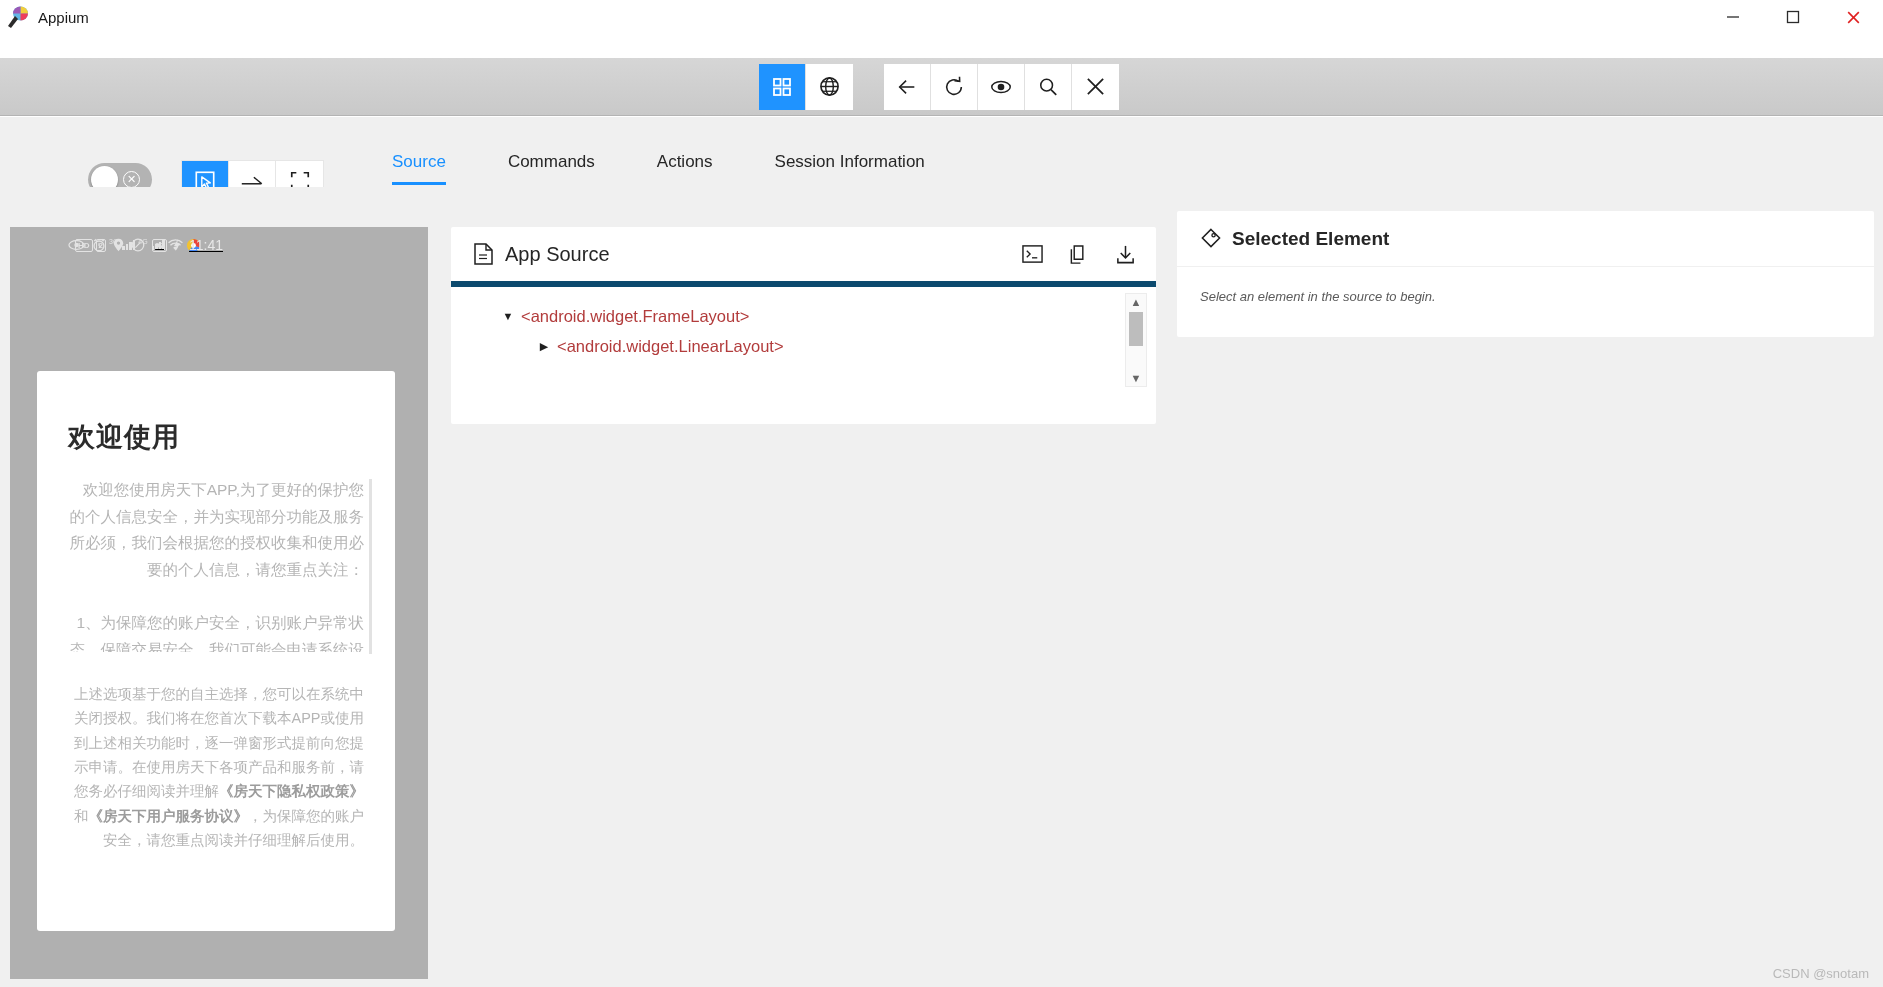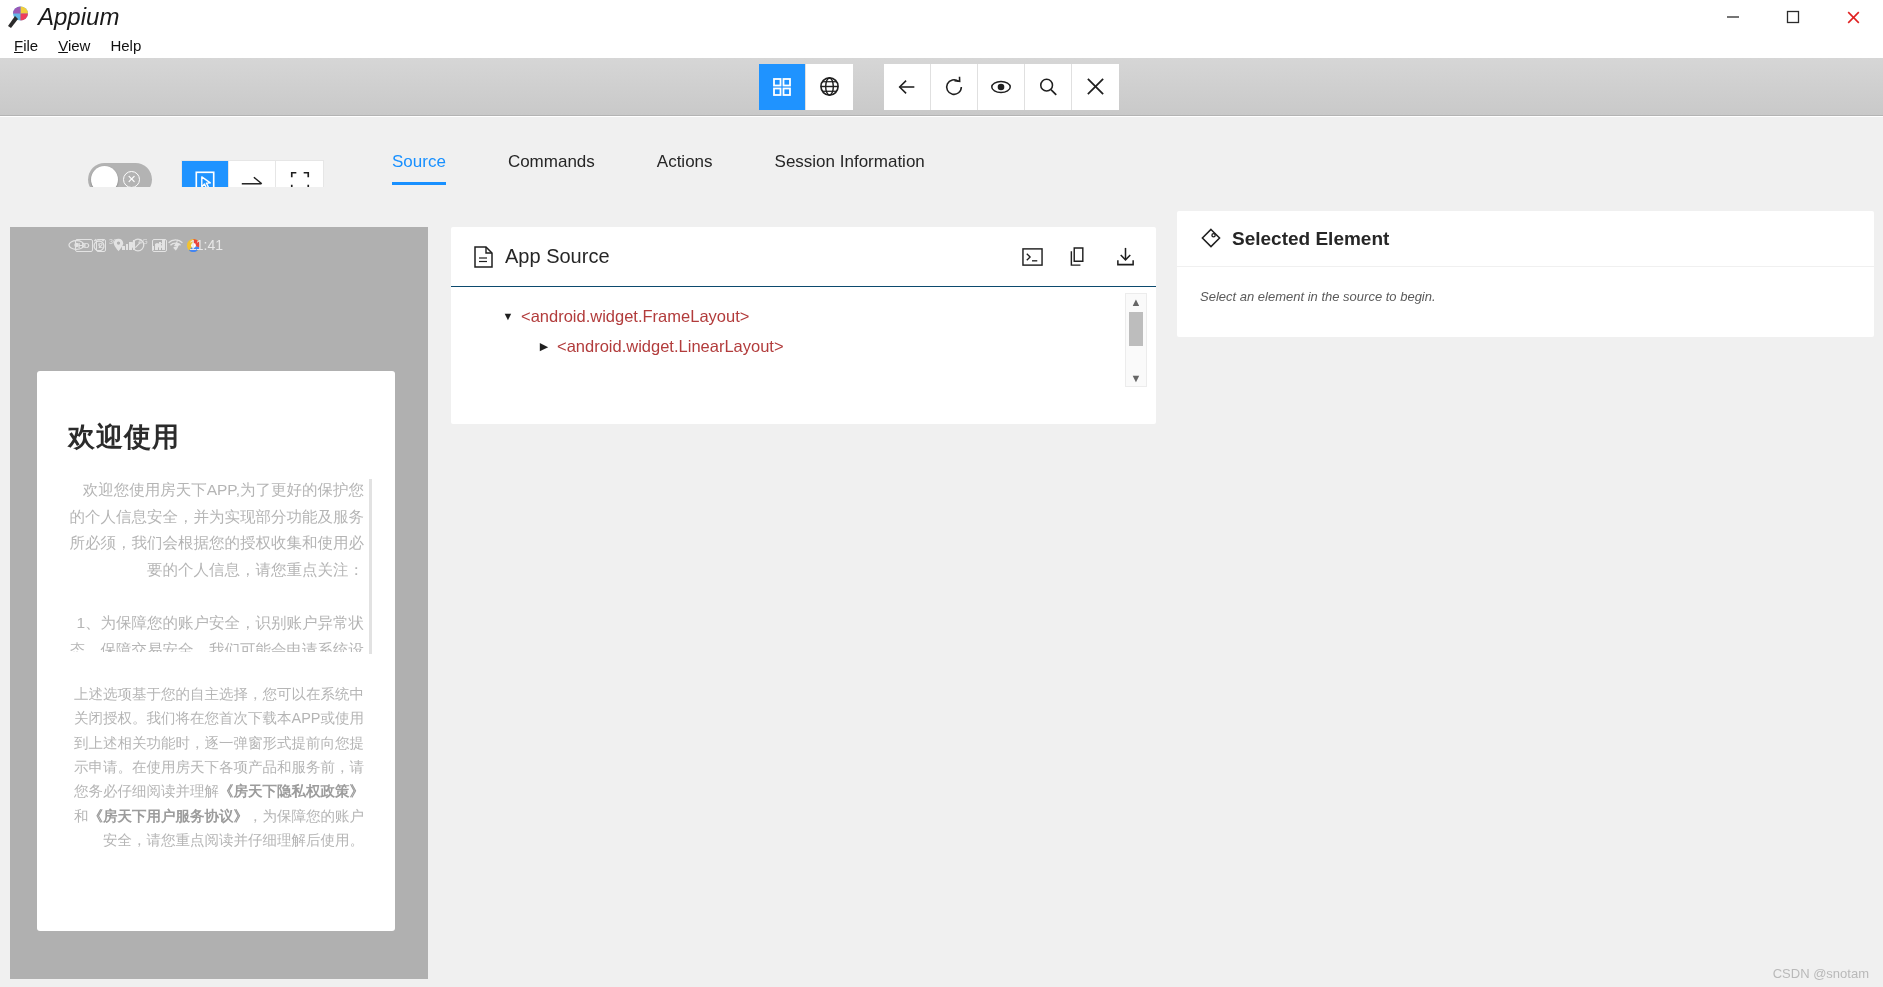--- a/index.html
+++ b/index.html
@@ -13,23 +13,22 @@
 
   
   .titlebar {
     position: absolute; top: 0; left: 0; width: 1883px; height: 34px;
     background: #ffffff; display: flex; align-items: center;
   }
   .app-logo {
     width: 26px; height: 26px; margin-left: 6px; position: relative; flex: 0 0 auto;
   }
   .app-title {
-    font-size: 24px; color: #1a1a1a; margin-left: 6px;
+    font-size: 15px; color: #1a1a1a; margin-left: 6px;
     font-family: "Liberation Sans", sans-serif;
-    font-style: italic;
   }
   .win-controls {
     position: absolute; right: 0; top: 0; height: 34px; display: flex;
   }
   .win-btn {
     width: 60px; height: 34px; display: flex; align-items: center; justify-content: center;
     color: #2b2b2b;
   }
   .win-btn.close { color: #e02020; }
 
@@ -115,21 +114,21 @@
   
   .device {
     position: absolute; left: 10px; top: 40px; width: 418px; height: 752px;
     background: #b0b0b0; overflow: hidden;
   }
   .statusbar {
     position: absolute; top: 0; left: 0; right: 0; height: 36px;
     display: flex; align-items: center;
   }
   .sb-left { display: flex; align-items: center; gap: 3px; margin-left: 65px; }
-  .sb-right { display: flex; align-items: center; gap: 7px; position: absolute; right: 205px; }
+  .sb-right { display: flex; align-items: center; gap: 7px; position: absolute; right: 205px; text-decoration: underline; }
   .sb-box {
     border: 1.4px solid #e3e3e3; color: #e3e3e3; font-size: 8px;
     padding: 0 2px; border-radius: 2px; line-height: 11px; font-weight: bold;
   }
   .sb-ico { color: #e3e3e3; display: flex; align-items: center; }
   .sb-time { color: #e8e8e8; font-size: 14px; margin-left: 2px; }
   .sig { display: flex; align-items: flex-end; gap: 1px; }
   .sig i { display: block; width: 2.5px; background: #e3e3e3; }
   .sig i:nth-child(1){height:4px}.sig i:nth-child(2){height:6px}
   .sig i:nth-child(3){height:8px}.sig i:nth-child(4){height:10px}
@@ -166,21 +165,21 @@
   .dlg-btn.secondary { background: #f2f2f2; color: #6a6a6a; }
   .dlg-btn.primary { background: #fb4b4b; color: #ffffff; }
 
   
   .card {
     position: absolute; background: #ffffff; border-radius: 2px;
   }
   .card.source { left: 451px; top: 40px; width: 705px; height: 197px; }
   .card-head {
     height: 60px; display: flex; align-items: center;
-    padding: 0 20px 0 23px; border-bottom: 1px solid #0c4a6e;
+    padding: 0 20px 0 23px; border-bottom: 6px solid #0c4a6e;
   }
   .card-title {
     font-size: 20px; color: #262626; margin-left: 12px; flex: 1;
   }
   .card-actions { display: flex; gap: 26px; align-items: center; color: #1f1f1f; }
   .tree { padding: 14px 0 12px 0; position: relative; }
   .tree-node {
     display: flex; align-items: center; font-size: 16.5px; color: #b23c3c;
     line-height: 30px; font-family: "Liberation Sans", sans-serif;
   }
@@ -244,25 +243,20 @@
       </div>
       <div class="win-btn close">
         <svg width="17" height="17" viewBox="0 0 16 16">
             <line x1="3" y1="3" x2="13" y2="13" stroke="#e02020" stroke-width="1.5"></line>
             <line x1="13" y1="3" x2="3" y2="13" stroke="#e02020" stroke-width="1.5"></line>
           </svg>
       </div>
     </div>
   </div>
 
-  <div class="menubar">
-    <div class="menu-item"><span class="mn">F</span><span>ile</span></div>
-    <div class="menu-item"><span class="mn">V</span><span>iew</span></div>
-    <div class="menu-item"><span>Help</span></div>
-  </div>
 
   <div class="toolbar-strip">
     <div class="tb-group g1">
       <div class="tb-btn active">
         <svg width="20" height="20" viewBox="0 0 20 20">
           <rect x="2" y="2" width="6.5" height="6.5" fill="none" stroke="#fff" stroke-width="1.8"></rect>
           <rect x="11.5" y="2" width="6.5" height="6.5" fill="none" stroke="#fff" stroke-width="1.8"></rect>
           <rect x="2" y="11.5" width="6.5" height="6.5" fill="none" stroke="#fff" stroke-width="1.8"></rect>
           <rect x="11.5" y="11.5" width="6.5" height="6.5" fill="none" stroke="#fff" stroke-width="1.8"></rect>
         </svg>

